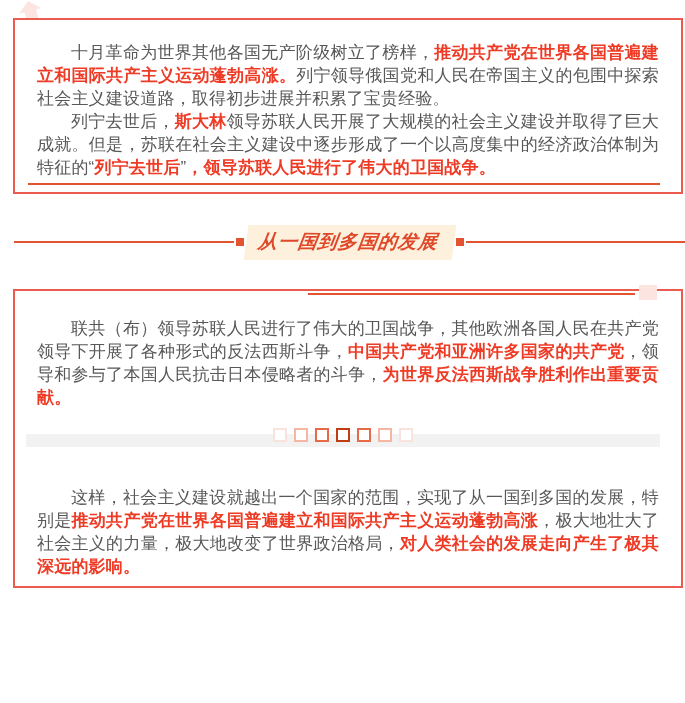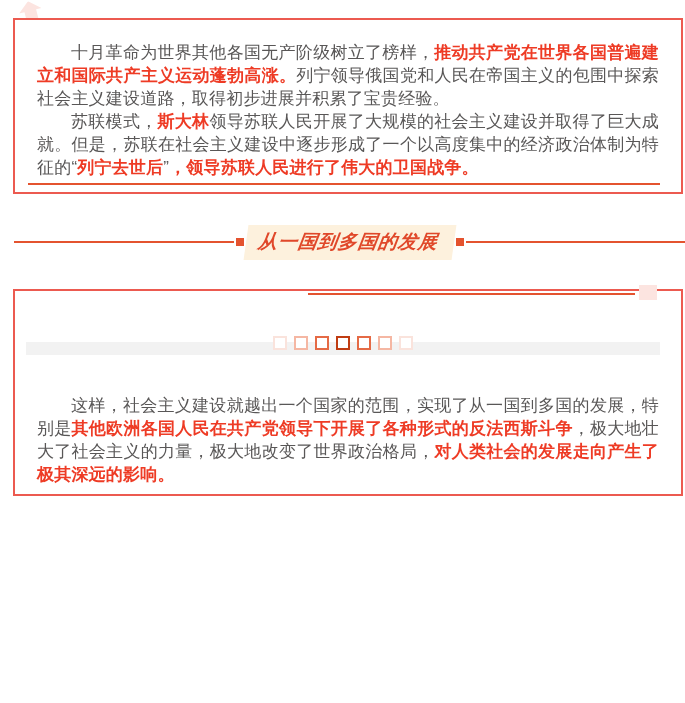--- a/index.html
+++ b/index.html
@@ -124,46 +124,47 @@
 </style>
 </head>
 <body>
 
 <div class="page">
 
   <span class="up-arrow"></span>
 
   <section class="box box1">
     <p class="para"><span>十月革命为世界其他各国无产阶级树立了榜样，</span><span class="em">推动共产党在世界各国普遍建立和国际共产主义运动蓬勃高涨。</span><span>列宁领导俄国党和人民在帝国主义的包围中探索社会主义建设道路，取得初步进展并积累了宝贵经验。</span></p>
-    <p class="para"><span>苏联模式，</span><span class="em">斯大林</span><span>领导苏联人民开展了大规模的社会主义建设并取得了巨大成就。但是，苏联在社会主义建设中逐步形成了一个以高度集中的经济政治体制为特征的“</span><span class="em">列宁去世后</span><span>”</span><span class="em">，领导苏联人民进行了伟大的卫国战争。</span></p>
+    <p class="para"><span>列宁去世后，</span><span class="em">斯大林</span><span>领导苏联人民开展了大规模的社会主义建设并取得了巨大成就。但是，苏联在社会主义建设中逐步形成了一个以高度集中的经济政治体制为特征的“</span><span class="em">列宁去世后</span><span>”</span><span class="em">，领导苏联人民进行了伟大的卫国战争。</span></p>
     <div class="inner-rule"></div>
   </section>
 
   <div class="section-title-row">
     <span class="title-line"></span>
     <span class="title-sq"></span>
     <span class="title-label">从一国到多国的发展</span>
     <span class="title-sq"></span>
     <span class="title-line"></span>
   </div>
 
   <section class="box box2">
     <div class="deco-line"></div>
     <div class="deco-square"></div>
 
+    <p class="para"><span>联共（布）领导苏联人民进行了伟大的卫国战争，其他欧洲各国人民在共产党领导下开展了各种形式的反法西斯斗争，</span><span class="em">中国共产党和亚洲许多国家的共产党</span><span>，领导和参与了本国人民抗击日本侵略者的斗争，</span><span class="em">为世界反法西斯战争胜利作出重要贡献。</span></p>
 
     <div class="squares-divider">
       <div class="divider-band"></div>
       <div class="squares-row">
           <span class="divider-square" style="border-color: rgb(250, 227, 220);"></span>
           <span class="divider-square" style="border-color: rgb(245, 183, 163);"></span>
           <span class="divider-square" style="border-color: rgb(229, 106, 69);"></span>
           <span class="divider-square" style="border-color: rgb(192, 60, 18);"></span>
           <span class="divider-square" style="border-color: rgb(229, 106, 69);"></span>
           <span class="divider-square" style="border-color: rgb(245, 183, 163);"></span>
           <span class="divider-square" style="border-color: rgb(250, 227, 220);"></span>
         </div>
     </div>
 
-    <p class="para after-divider"><span>这样，社会主义建设就越出一个国家的范围，实现了从一国到多国的发展，特别是</span><span class="em">其他欧洲各国人民在共产党领导下开展了各种形式的反法西斯斗争</span><span>，极大地壮大了社会主义的力量，极大地改变了世界政治格局，</span><span class="em">对人类社会的发展走向产生了极其深远的影响。</span></p>
+    <p class="para after-divider"><span>这样，社会主义建设就越出一个国家的范围，实现了从一国到多国的发展，特别是</span><span class="em">推动共产党在世界各国普遍建立和国际共产主义运动蓬勃高涨</span><span>，极大地壮大了社会主义的力量，极大地改变了世界政治格局，</span><span class="em">对人类社会的发展走向产生了极其深远的影响。</span></p>
   </section>
 
 </div>
 
 </body></html>

